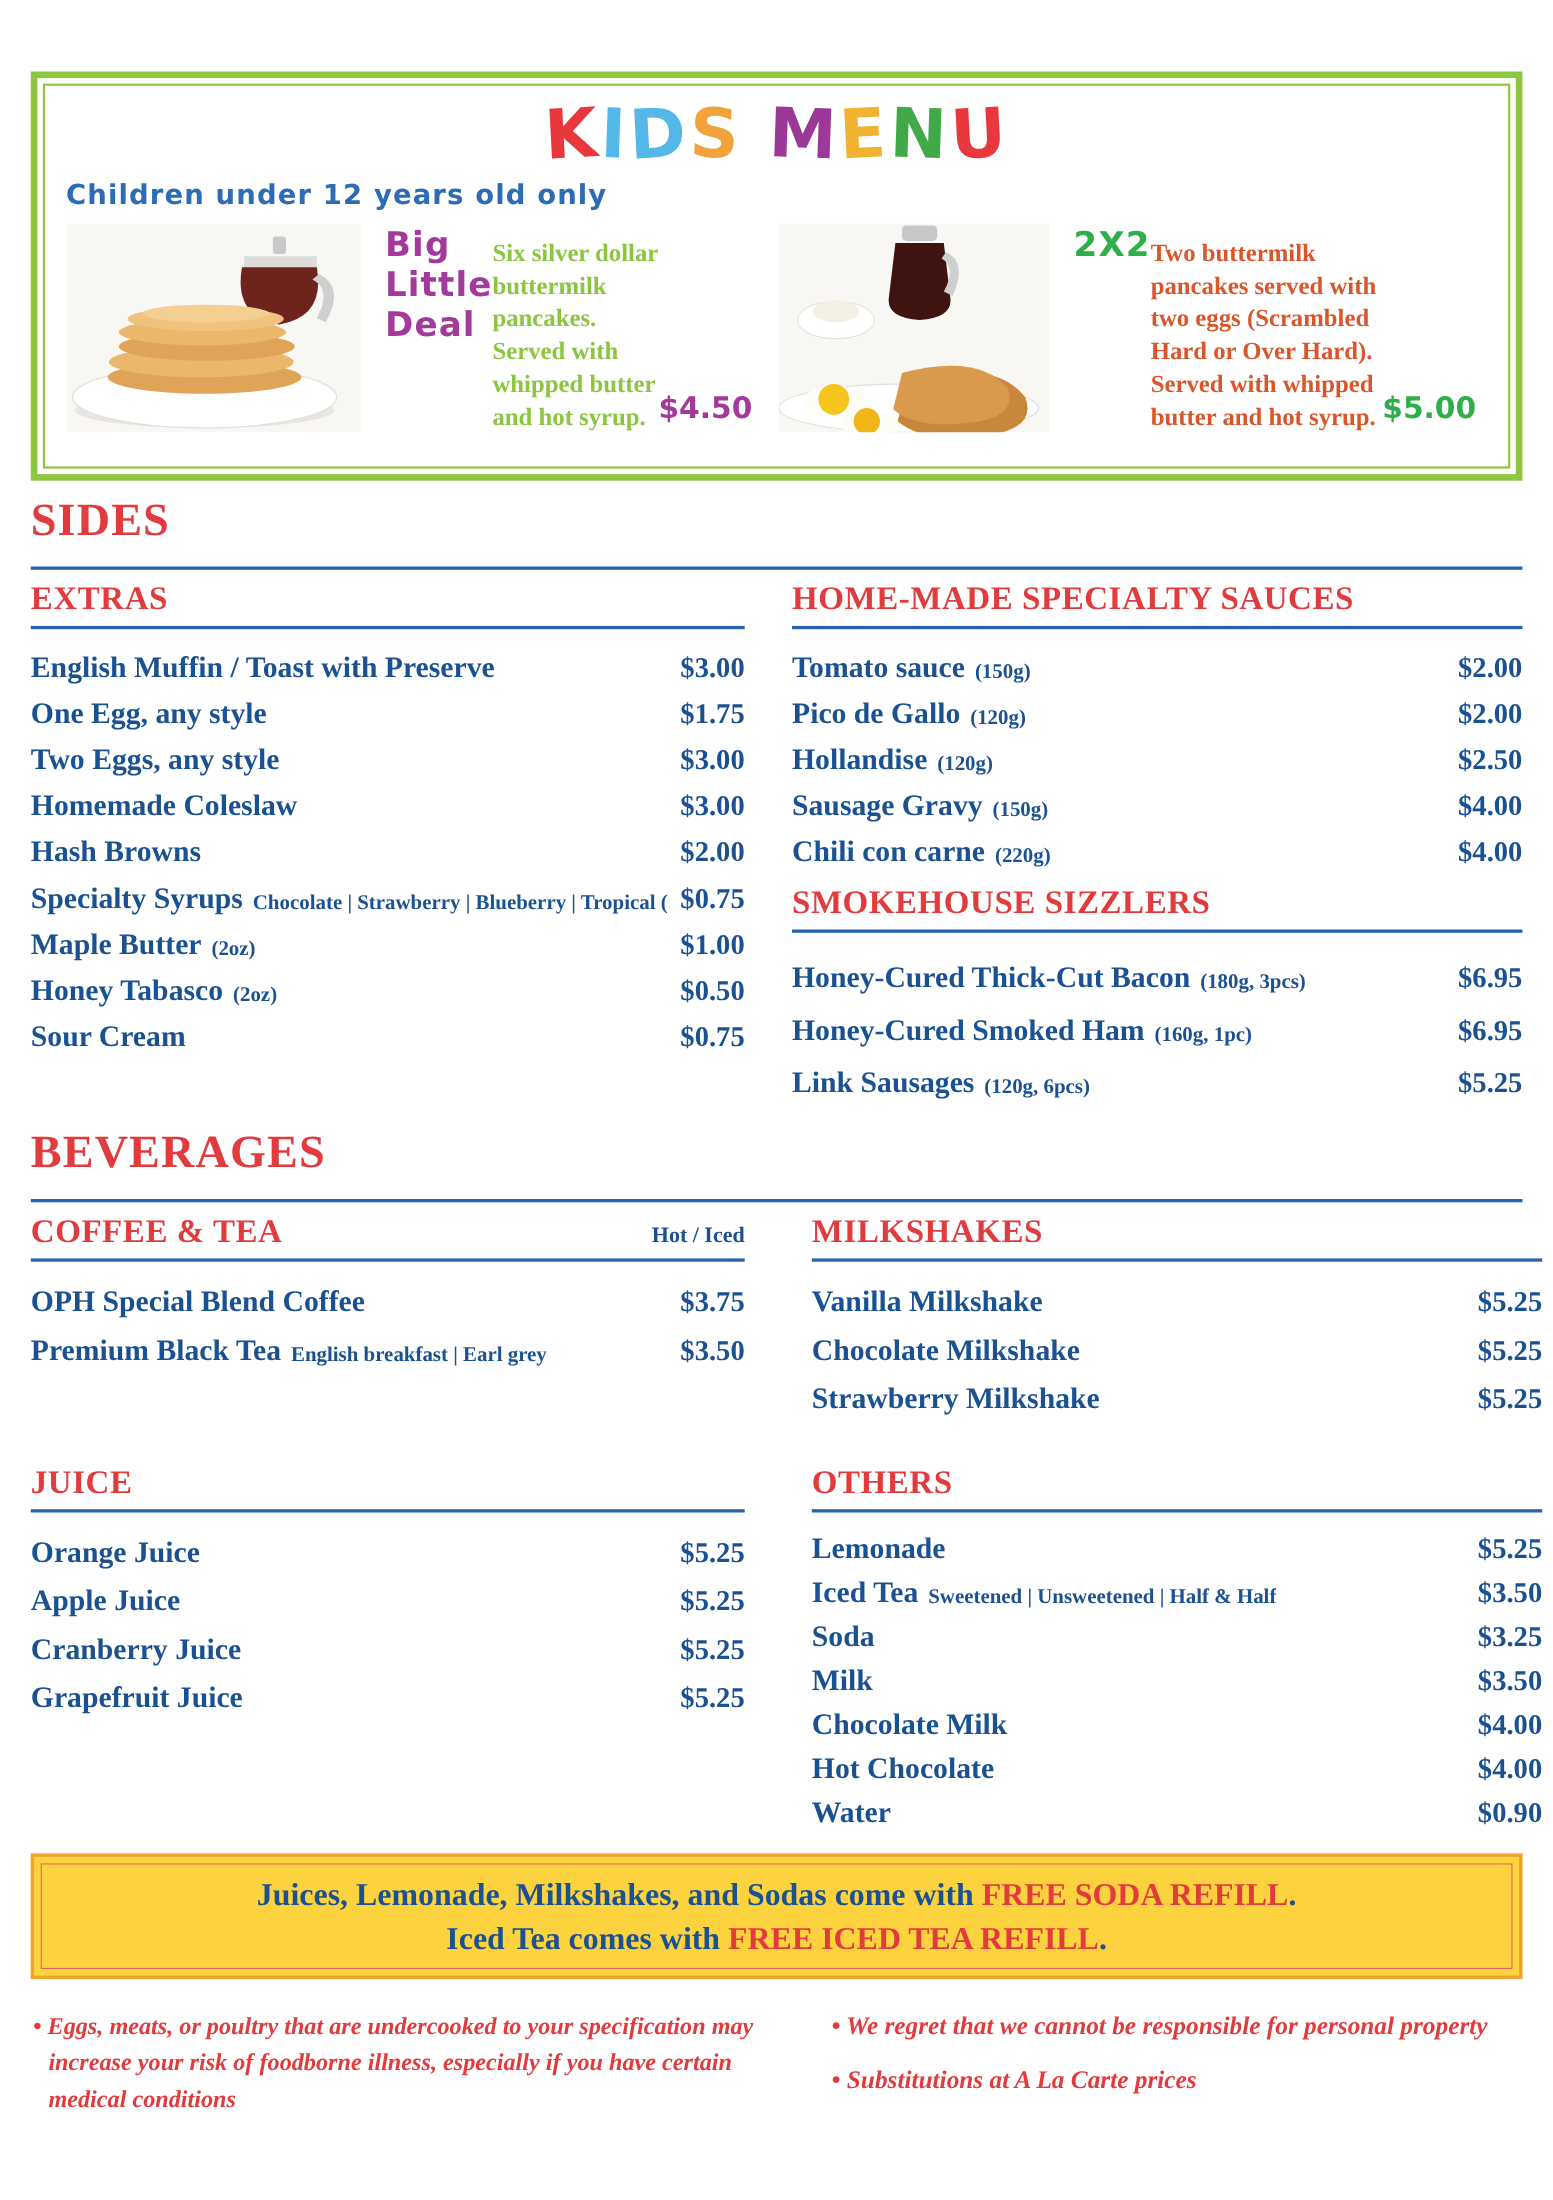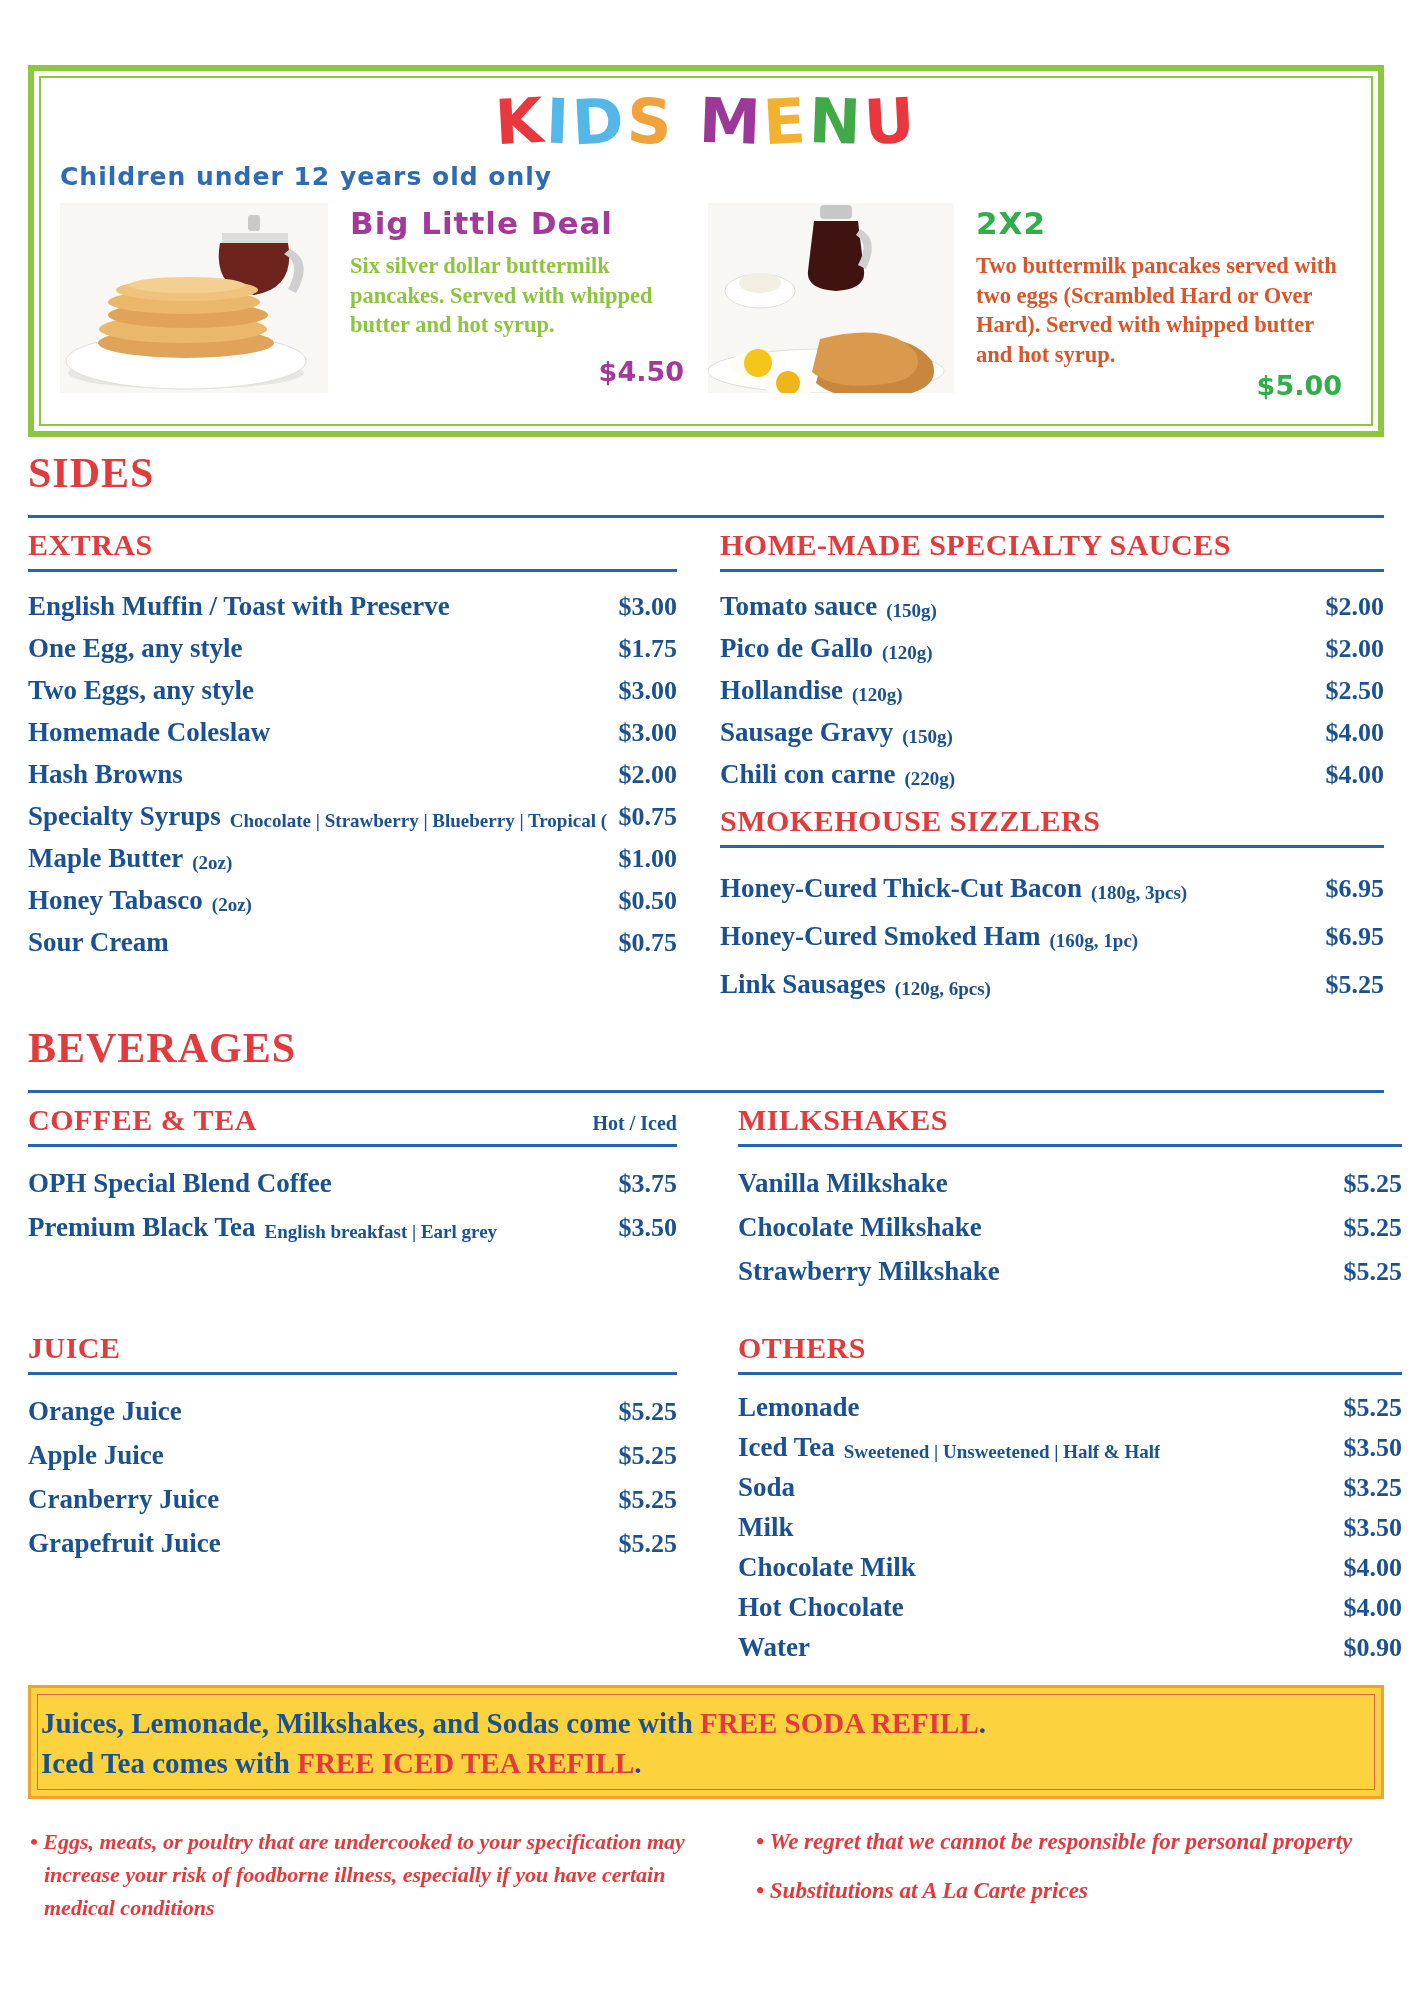--- a/index.html
+++ b/index.html
@@ -17,21 +17,21 @@
   .kids-box::before{content:"";position:absolute;inset:5px;border:2px solid var(--green);pointer-events:none}
   .kids-inner{position:relative;padding:18px 26px 0;height:100%}
   .kids-title{text-align:center;font-family:"DejaVu Sans",sans-serif;font-weight:900;font-size:62px;line-height:1.05;letter-spacing:3px}
   .kids-title span{display:inline-block;white-space:pre}
   .kids-title span:nth-child(odd){transform:rotate(-3deg)}
   .kids-title span:nth-child(even){transform:rotate(2deg)}
   .kids-subtitle{text-align:left;font-family:"DejaVu Sans",sans-serif;font-weight:bold;font-size:25px;color:var(--subtitle_blue);margin-top:8px;letter-spacing:1px}
   .deals{display:flex;gap:14px;margin-top:12px;align-items:stretch}
   .photo{flex:0 0 auto;height:190px}
   .photo svg{display:block;height:100%;width:100%}
-  .deal-text{display:flex;flex-direction:column;height:190px;padding:2px 6px 6px 8px}
+  .deal-text{display:flex;height:190px;padding:2px 6px 6px 8px}
   .deal-name{font-family:"DejaVu Sans",sans-serif;font-weight:900;font-size:31px;letter-spacing:1px}
   .deal-desc{font-size:22.5px;line-height:1.32;margin-top:10px;font-weight:bold}
   .deal-price{margin-top:auto;align-self:flex-end;font-family:"DejaVu Sans",sans-serif;font-weight:900;font-size:27px;padding-right:4px}
   .deal-a .deal-name,.deal-a .deal-price{color:var(--deal1_name)}
   .deal-a .deal-desc{color:var(--deal1_desc)}
   .deal-b .deal-name,.deal-b .deal-price{color:var(--deal2_name)}
   .deal-b .deal-desc{color:var(--deal2_desc)}
 
   
   .big-wrap{margin:14px 28px 0;border-bottom:3px solid var(--rule);padding-bottom:20px}
@@ -45,21 +45,21 @@
   .m-row.bev{height:44px}
   .m-row.short{height:40px}
   .i-name{font-weight:bold;color:var(--blue);font-size:27px;white-space:nowrap}
   .i-note{font-weight:bold;color:var(--blue);font-size:19px;margin-left:9px;white-space:nowrap;flex-shrink:1;min-width:0;overflow:hidden}
   .i-price{font-weight:bold;color:var(--blue);font-size:26px;margin-left:auto;padding-left:12px}
   .gap-block{height:14px}
   .bev-grid{display:grid;grid-template-columns:649px 664px;column-gap:61px;margin:10px 28px 0}
   .bev-cell-top{margin-bottom:40px;min-height:188px}
 
   
-  .banner{margin:22px 28px 0;background:var(--banner_bg);border:3px solid var(--banner_border);position:relative;padding:15px 10px 13px}
+  .banner{margin:22px 28px 0;background:var(--banner_bg);border:3px solid var(--banner_border);position:relative;text-align:center;padding:15px 10px 13px}
   .banner::after{content:"";position:absolute;inset:6px;border:1px solid var(--banner_inner);pointer-events:none}
   .banner p{font-size:29px;font-weight:bold;color:var(--blue);line-height:1.38}
   .banner .hl{color:var(--red)}
 
   
   .notes{display:flex;gap:36px;margin:26px 30px 0}
   .notes-left{width:690px;font-size:22px;font-weight:bold;font-style:italic;color:var(--red);line-height:1.5;padding-left:14px;text-indent:-14px}
   .notes-right{flex:1;font-size:23px;font-weight:bold;font-style:italic;color:var(--red);line-height:1.5}
   .notes-right p{margin-bottom:14px}
 </style>

